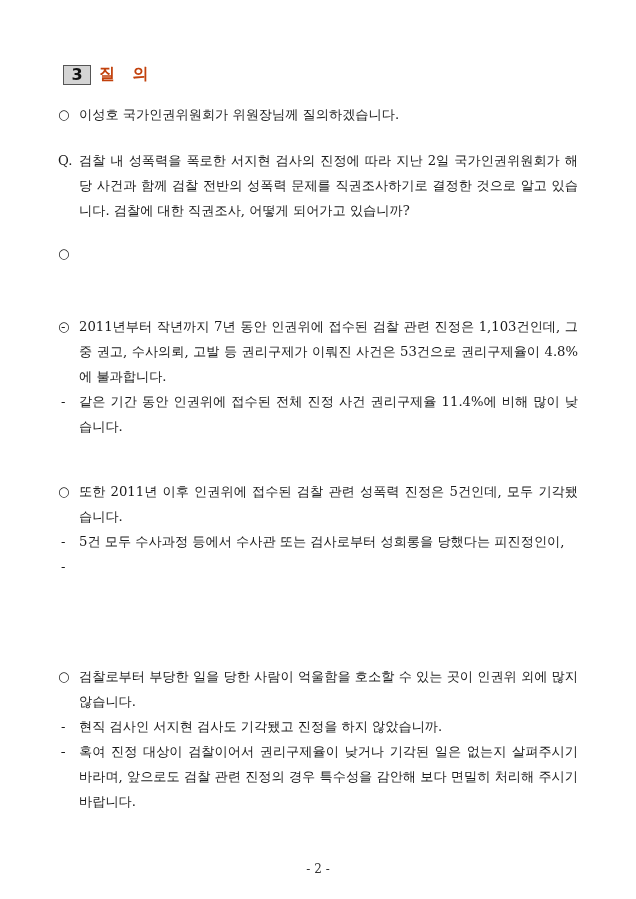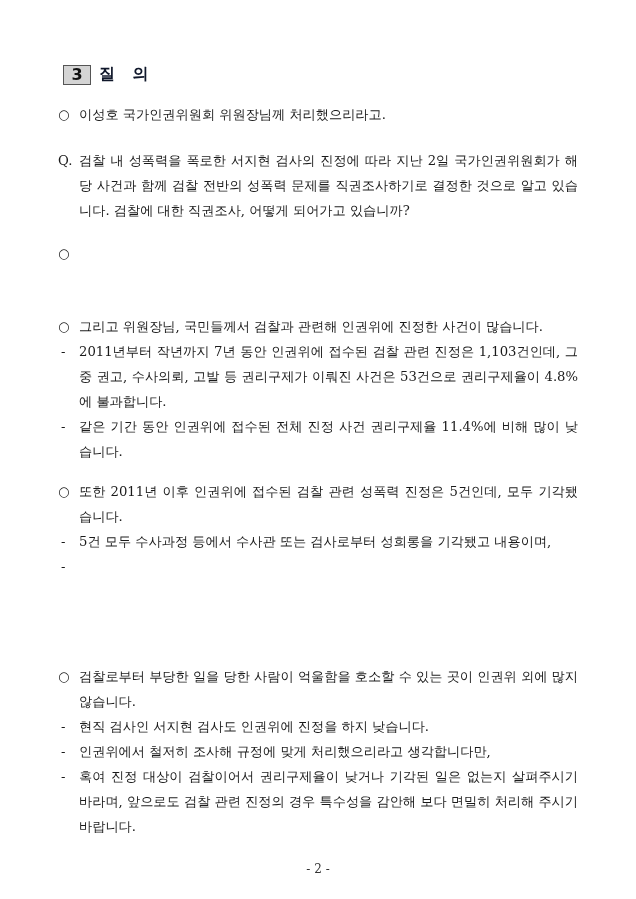--- a/index.html
+++ b/index.html
@@ -39,21 +39,21 @@
       font-family: "DejaVu Sans", "Liberation Sans", sans-serif;
       font-weight: bold;
       font-size: 16px;
       color: #111;
     }
     .section-title {
       font-family: "DejaVu Sans", "Liberation Sans", sans-serif;
       font-weight: bold;
       font-size: 16px;
       letter-spacing: 6px;
-      color: #0f172a;
+      color: #c2410c;
     }
     .block {
       position: absolute;
       left: 58px;
       width: 520px;
       font-size: 13.2px;
       line-height: 25px;
       text-align: justify;
       text-align-last: left;
     }
@@ -88,78 +88,76 @@
 <div class="page">
 
   <div class="section-header">
     <span class="section-num">3</span>
     <span class="section-title">질 의</span>
   </div>
 
   <div class="block" style="top:102px;">
     <div class="item">
       <span class="marker">○</span>
-      <span>이성호 국가인권위원회 위원장님께 처리했으리라고.</span>
+      <span>이성호 국가인권위원회가 위원장님께 질의하겠습니다.</span>
     </div>
   </div>
 
   <div class="block" style="top:148px;">
     <div class="item">
       <span class="marker">Q.</span>
       <span>검찰 내 성폭력을 폭로한 서지현 검사의 진정에 따라 지난 2일 국가인권위원회가 해당 사건과 함께 검찰 전반의 성폭력 문제를 직권조사하기로 결정한 것으로 알고 있습니다. 검찰에 대한 직권조사, 어떻게 되어가고 있습니까?</span>
     </div>
   </div>
 
   <div class="block" style="top:241px;">
     <div class="item">
       <span class="marker">○</span>
     </div>
   </div>
 
   <div class="block" style="top:314px;">
     <div class="item">
       <span class="marker">○</span>
-      <span>그리고 위원장님, 국민들께서 검찰과 관련해 인권위에 진정한 사건이 많습니다.</span>
     </div>
     <div class="item dash">
       <span class="marker">-</span>
       <span>2011년부터 작년까지 7년 동안 인권위에 접수된 검찰 관련 진정은 1,103건인데, 그 중 권고, 수사의뢰, 고발 등 권리구제가 이뤄진 사건은 53건으로 권리구제율이 4.8%에 불과합니다.</span>
     </div>
     <div class="item dash">
       <span class="marker">-</span>
       <span>같은 기간 동안 인권위에 접수된 전체 진정 사건 권리구제율 11.4%에 비해 많이 낮습니다.</span>
     </div>
   </div>
 
   <div class="block" style="top:479px;">
     <div class="item">
       <span class="marker">○</span>
       <span>또한 2011년 이후 인권위에 접수된 검찰 관련 성폭력 진정은 5건인데, 모두 기각됐습니다.</span>
     </div>
     <div class="item dash">
       <span class="marker">-</span>
-      <span>5건 모두 수사과정 등에서 수사관 또는 검사로부터 성희롱을 기각됐고 내용이며,</span>
+      <span>5건 모두 수사과정 등에서 수사관 또는 검사로부터 성희롱을 당했다는 피진정인이,</span>
     </div>
     <div class="item dash">
       <span class="marker">-</span>
     </div>
   </div>
 
   <div class="block" style="top:664px;">
     <div class="item">
       <span class="marker">○</span>
       <span>검찰로부터 부당한 일을 당한 사람이 억울함을 호소할 수 있는 곳이 인권위 외에 많지 않습니다.</span>
     </div>
     <div class="item dash">
       <span class="marker">-</span>
-      <span>현직 검사인 서지현 검사도 인권위에 진정을 하지 낮습니다.</span>
+      <span>현직 검사인 서지현 검사도 기각됐고 진정을 하지 않았습니까.</span>
     </div>
     <div class="item dash">
       <span class="marker">-</span>
-      <span>인권위에서 철저히 조사해 규정에 맞게 처리했으리라고 생각합니다만,</span>
     </div>
     <div class="item dash">
       <span class="marker">-</span>
       <span>혹여 진정 대상이 검찰이어서 권리구제율이 낮거나 기각된 일은 없는지 살펴주시기 바라며, 앞으로도 검찰 관련 진정의 경우 특수성을 감안해 보다 면밀히 처리해 주시기 바랍니다.</span>
     </div>
   </div>
 
   <div class="page-number">- 2 -</div>
 
 </div>

